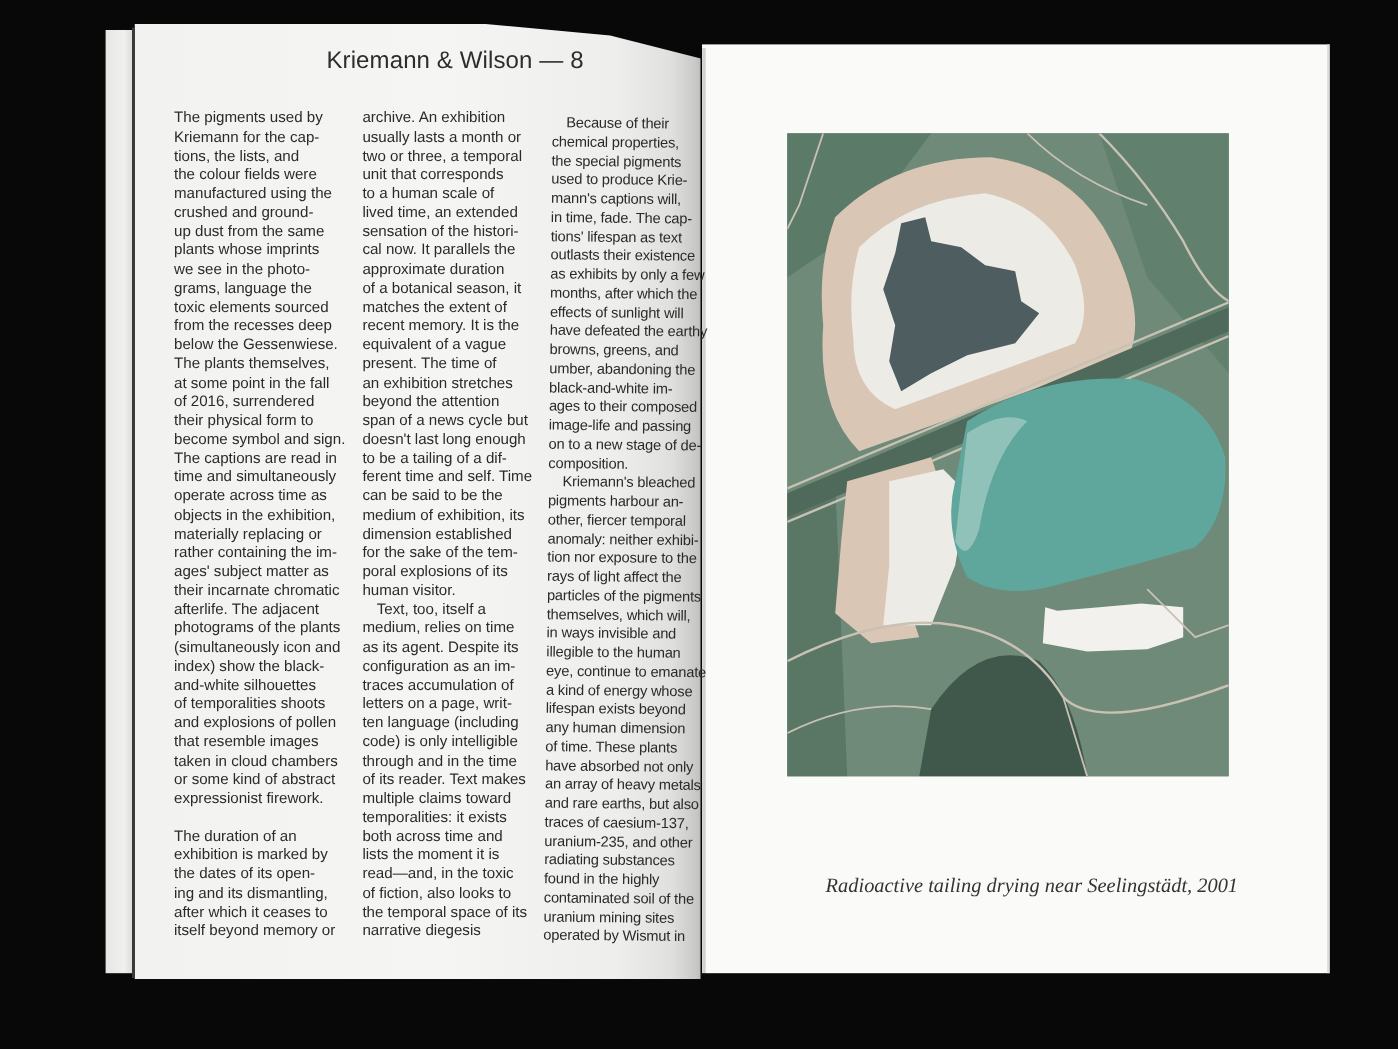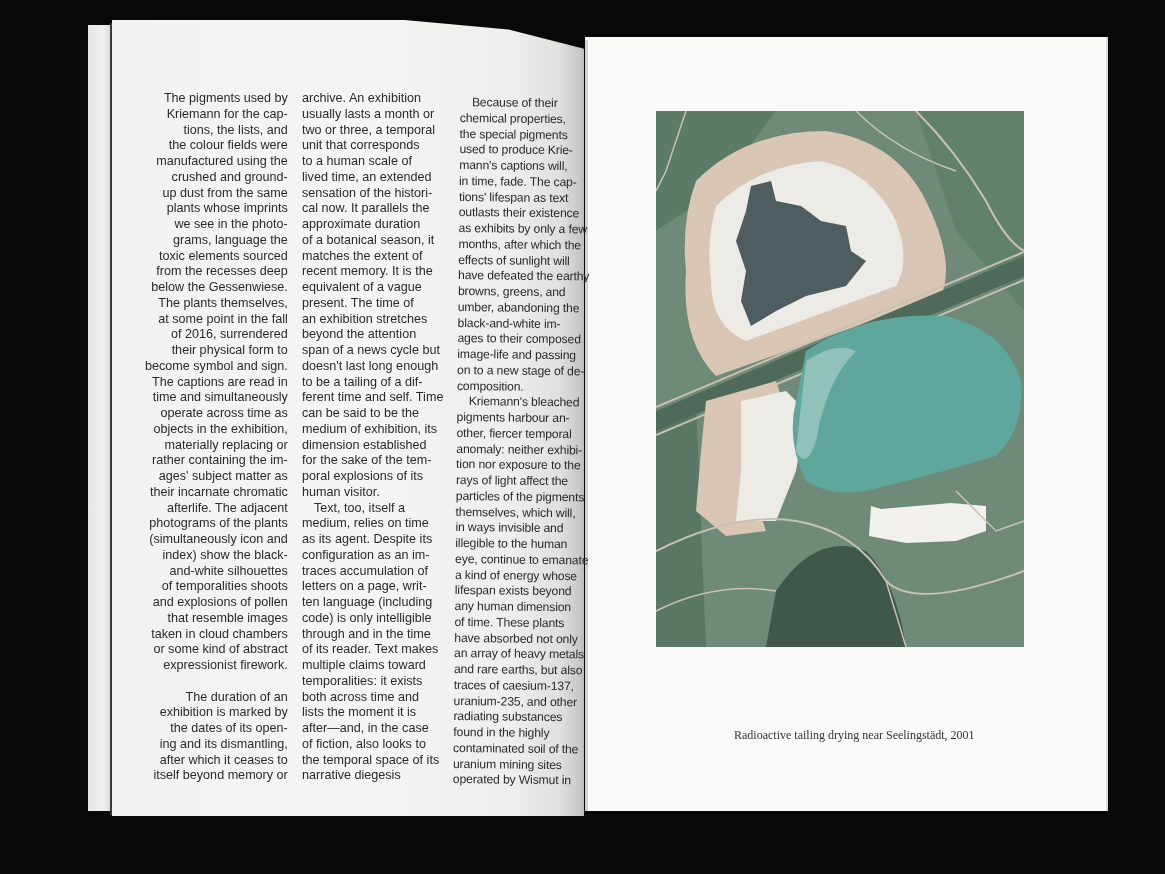--- a/index.html
+++ b/index.html
@@ -41,49 +41,50 @@
     white-space:nowrap;
   }
 
   .col {
     position:absolute; top:91px;
     font-size:12.6px; line-height:15.75px; color:#2a2a2a;
     white-space:nowrap;
   }
   .col .ln { display:block; height:15.75px; }
   .col .gap { display:block; height:15.75px; }
-  .col1 { left:145px;text-align:right; }
+  .col1 { left:145px; }
   .col2 { left:302px; }
   .col3 { left:460px; top:95px; font-size:12.2px; letter-spacing:-0.15px;
           transform:rotate(0.6deg); transform-origin:0 0; }
   .indent { padding-left:12px; }
 
   .photo {
     position:absolute; left:656px; top:111px; width:368px; height:536px;
     overflow:hidden; background:#6f8a78;
   }
   .photo svg { display:block; }
 
   .caption {
-    position:absolute; left:734px; top:728px;
-    font-family:"Liberation Serif", serif; 
-    font-size:12px; color:#333; white-space:nowrap;
+    position:absolute; left:688px; top:728px;
+    font-family:"Liberation Serif", serif; font-style:italic;
+    font-size:17px; color:#333; white-space:nowrap;
   }
 </style>
 </head>
 <body>
 
 <div class="spread">
 
   <div class="left-edge"></div>
   <div class="left-page"></div>
   <div class="left-edge-line"></div>
   <div class="right-page"></div>
   <div class="gutter-shadow"></div>
 
+  <div class="running-head">Kriemann &amp; Wilson — 8</div>
 
   <div class="col col1" id="col1">
       <span class="ln">The pigments used by</span>
       <span class="ln">Kriemann for the cap-</span>
       <span class="ln">tions, the lists, and</span>
       <span class="ln">the colour fields were</span>
       <span class="ln">manufactured using the</span>
       <span class="ln">crushed and ground-</span>
       <span class="ln">up dust from the same</span>
       <span class="ln">plants whose imprints</span>
@@ -158,21 +159,21 @@
       <span class="ln">traces accumulation of</span>
       <span class="ln">letters on a page, writ-</span>
       <span class="ln">ten language (including</span>
       <span class="ln">code) is only intelligible</span>
       <span class="ln">through and in the time</span>
       <span class="ln">of its reader. Text makes</span>
       <span class="ln">multiple claims toward</span>
       <span class="ln">temporalities: it exists</span>
       <span class="ln">both across time and</span>
       <span class="ln">lists the moment it is</span>
-      <span class="ln">after—and, in the case</span>
+      <span class="ln">read—and, in the toxic</span>
       <span class="ln">of fiction, also looks to</span>
       <span class="ln">the temporal space of its</span>
       <span class="ln">narrative diegesis</span>
     </div>
   <div class="col col3" id="col3">
       <span class="ln indent">Because of their</span>
       <span class="ln">chemical properties,</span>
       <span class="ln">the special pigments</span>
       <span class="ln">used to produce Krie-</span>
       <span class="ln">mann's captions will,</span>

